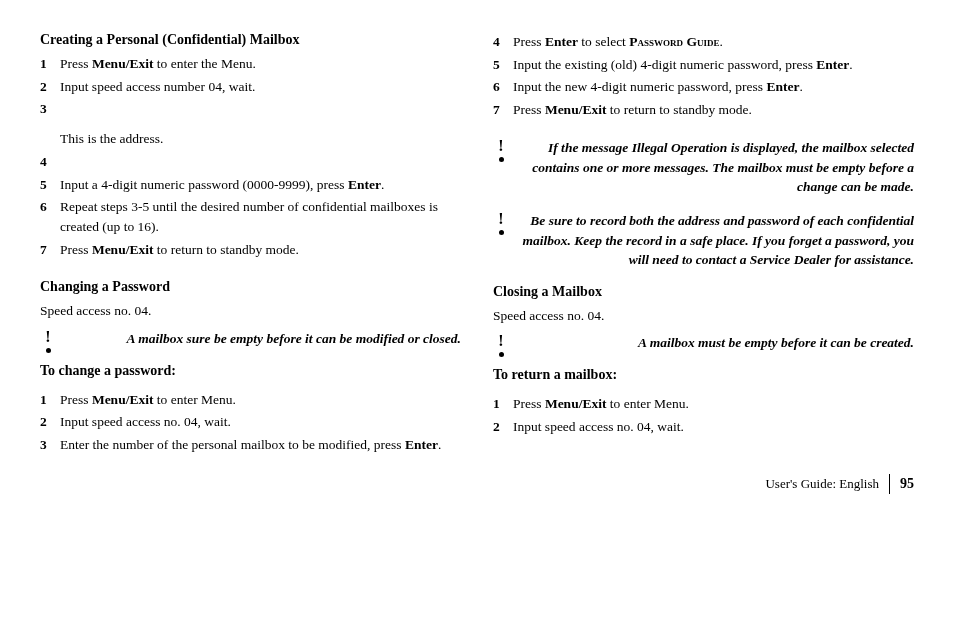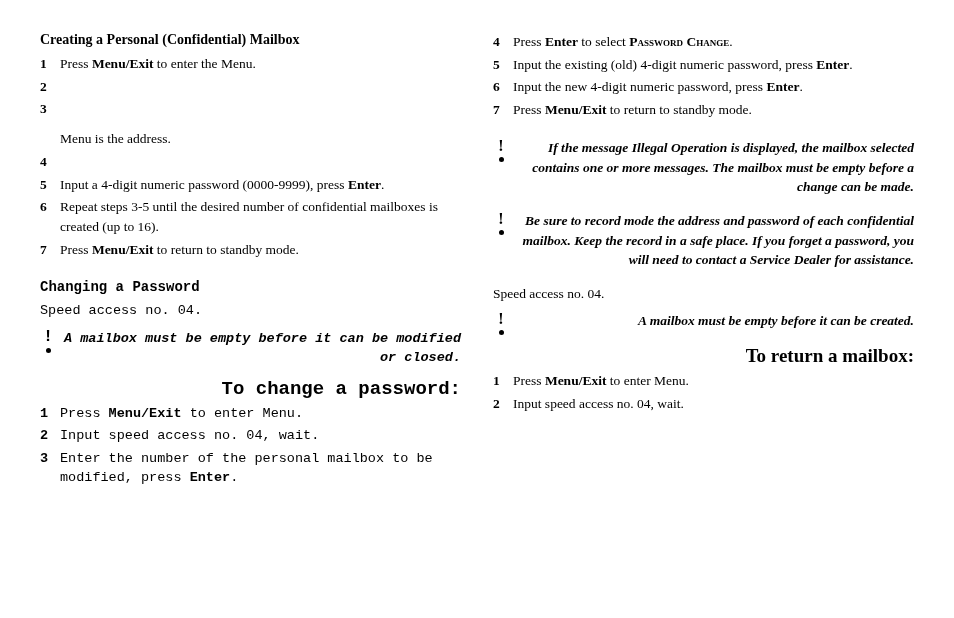--- a/index.html
+++ b/index.html
@@ -82,24 +82,23 @@
     }
     .note-text {
       font-style: italic;
       font-weight: bold;
       line-height: 1.45;
       flex: 1;
       text-align: right;
     }
     .sub-section-title {
       font-weight: bold;
-      font-size: 19px;
-      margin-bottom: 4px;
+      font-size: 14px;
+      margin-bottom: 11px;
       margin-top: 8px;
-      text-align: right;
     }
     .plain-text {
       line-height: 1.45;
       margin-bottom: 8px;
     }
     .footer {
       display: flex;
       justify-content: flex-end;
       align-items: center;
       padding-top: 10px;
@@ -132,55 +131,56 @@
 
       <div>
         <div class="section-title">Creating a Personal (Confidential) Mailbox</div>
         <ol class="numbered-list">
           <li>
             <span class="num">1</span>
             <span>Press <b>Menu/Exit</b> to enter the Menu.</span>
           </li>
           <li>
             <span class="num">2</span>
+            <span>Input speed access number 04, wait.</span>
           </li>
           <li>
             <span class="num">3</span>
           </li>
         </ol>
-        <div class="indent">Menu is the address.</div>
+        <div class="indent">This is the address.</div>
         <ol class="numbered-list" start="4">
           <li>
             <span class="num">4</span>
           </li>
           <li>
             <span class="num">5</span>
             <span>Input a 4-digit numeric password (0000-9999), press <b>Enter</b>.</span>
           </li>
           <li>
             <span class="num">6</span>
             <span>Repeat steps 3-5 until the desired number of confidential mailboxes is created (up to 16).</span>
           </li>
           <li>
             <span class="num">7</span>
             <span>Press <b>Menu/Exit</b> to return to standby mode.</span>
           </li>
         </ol>
       </div>
 
-      <div style="margin-top:10px;font-family:Liberation Mono, monospace;">
+      <div style="margin-top:10px;">
         <div class="section-title">Changing a Password</div>
         <div class="plain-text">Speed access no. 04.</div>
 
         <div class="note-block">
           <div class="note-icon">
             <span class="exclamation">!</span>
             <span class="dot"></span>
           </div>
-          <div class="note-text">A mailbox must be empty before it can be modified or closed.</div>
+          <div class="note-text">A mailbox sure be empty before it can be modified or closed.</div>
         </div>
 
         <div class="sub-section-title">To change a password:</div>
         <ol class="numbered-list">
           <li>
             <span class="num">1</span>
             <span>Press <b>Menu/Exit</b> to enter Menu.</span>
           </li>
           <li>
             <span class="num">2</span>
@@ -193,21 +193,21 @@
         </ol>
       </div>
 
     </div>
 
     <div class="col">
 
       <ol class="numbered-list" start="4">
         <li>
           <span class="num">4</span>
-          <span>Press <b>Enter</b> to select <span style="font-variant:small-caps;font-weight:bold;">Password Change</span>.</span>
+          <span>Press <b>Enter</b> to select <span style="font-variant:small-caps;font-weight:bold;">Password Guide</span>.</span>
         </li>
         <li>
           <span class="num">5</span>
           <span>Input the existing (old) 4-digit numeric password, press <b>Enter</b>.</span>
         </li>
         <li>
           <span class="num">6</span>
           <span>Input the new 4-digit numeric password, press <b>Enter</b>.</span>
         </li>
         <li>
@@ -222,24 +222,25 @@
           <span class="dot"></span>
         </div>
         <div class="note-text"><i>If the message </i><b>Illegal Operation</b><i> is displayed, the mailbox selected contains one or more messages.  The mailbox must be empty before a change can be made.</i></div>
       </div>
 
       <div class="note-block" style="margin-bottom:14px;">
         <div class="note-icon">
           <span class="exclamation">!</span>
           <span class="dot"></span>
         </div>
-        <div class="note-text">Be sure to record mode the address and password of each confidential mailbox. Keep the record in a safe place. If you forget a password, you will need to contact a Service Dealer for assistance.</div>
+        <div class="note-text">Be sure to record both the address and password of each confidential mailbox. Keep the record in a safe place. If you forget a password, you will need to contact a Service Dealer for assistance.</div>
       </div>
 
       <div>
+        <div class="section-title">Closing a Mailbox</div>
         <div class="plain-text">Speed access no. 04.</div>
 
         <div class="note-block">
           <div class="note-icon">
             <span class="exclamation">!</span>
             <span class="dot"></span>
           </div>
           <div class="note-text">A mailbox must be empty before it can be created.</div>
         </div>
 
@@ -252,13 +253,18 @@
           <li>
             <span class="num">2</span>
             <span>Input speed access no. 04, wait.</span>
           </li>
         </ol>
       </div>
 
     </div>
   </div>
 
+  <div class="footer">
+    <span class="footer-text">User's Guide:  English</span>
+    <div class="footer-divider"></div>
+    <span class="footer-page">95</span>
+  </div>
 </div>
 
 </body></html>

